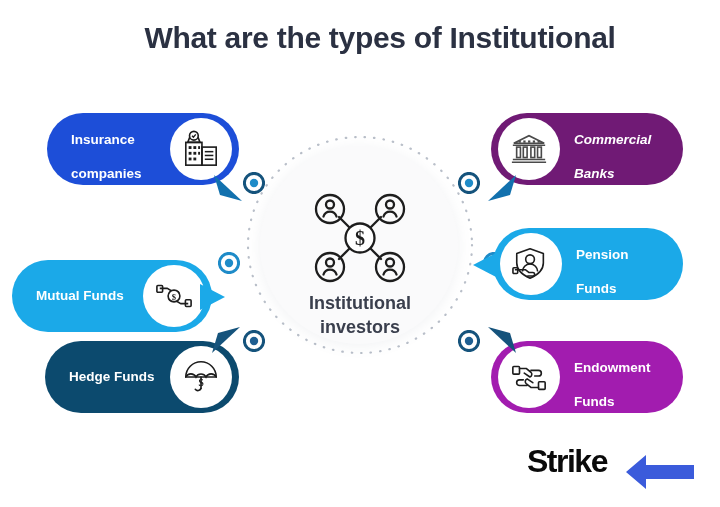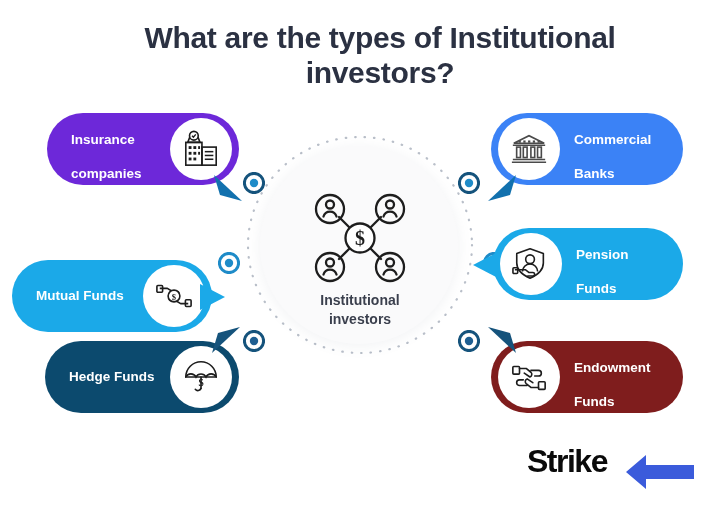--- a/index.html
+++ b/index.html
@@ -71,21 +71,21 @@
     top: 62px;
     width: 100px;
     height: 95px;
   }
   .center-label {
     position: absolute;
     left: 0;
     top: 163px;
     width: 256px;
     text-align: center;
-    font-size: 14px;
+    font-size: 18px;
     font-weight: bold;
     line-height: 1.35;
     color: #3a3f4d;
   }
 
   
   .conn-dot {
     position: absolute;
     width: 22px;
     height: 22px;
@@ -159,21 +159,20 @@
   }
 </style>
 </head>
 <body>
 
 <div id="infographic">
 
   <div class="title-block">
     <div class="title-text">
       <span>What are the types of Institutional</span><br>
-      <span>investors?</span>
     </div>
   </div>
 
   <div class="center-wrap">
 
     <svg class="dotted-ring" viewBox="0 0 256 232">
       <ellipse cx="128" cy="117" rx="112" ry="108" fill="none" stroke="#b9bfc9" stroke-width="2.2" stroke-linecap="round" stroke-dasharray="0.5 9"></ellipse>
     </svg>
 
     <div class="center-disc"></div>
@@ -229,21 +228,21 @@
   </svg>
   <svg class="conn-dot" style="left:483px; top:252px;" viewBox="0 0 22 22">
     <circle cx="11" cy="11" r="9.6" fill="none" stroke="#1e8bc8" stroke-width="3"></circle>
     <circle cx="11" cy="11" r="4.2" fill="#1e8bc8"></circle>
   </svg>
   <svg class="conn-dot" style="left:458px; top:330px;" viewBox="0 0 22 22">
     <circle cx="11" cy="11" r="9.6" fill="none" stroke="#15537c" stroke-width="3"></circle>
     <circle cx="11" cy="11" r="4.2" fill="#1e5f92"></circle>
   </svg>
 
-  <div class="pill left" style="left:47px; top:113px; width:192px; background:#6d28d9;">
+  <div class="pill left" style="left:47px; top:113px; width:192px; background:#1d4ed8;">
     <div class="pill-label">
       <span>Insurance</span><br>
       <span>companies</span>
     </div>
     <div class="icon-badge">
       <svg width="38" height="38" viewBox="0 0 40 40">
         <g fill="none" stroke="#1d1d1d" stroke-width="1.7">
           <rect x="4" y="13" width="17" height="24"></rect>
           <rect x="21" y="18" width="15" height="19"></rect>
           <path d="M8 8 h9 l2 5 H6 z"></path>
@@ -300,21 +299,21 @@
           <path d="M20 32 a3.5 3.5 0 0 1 -6 1"></path>
         </g>
         <text x="20" y="29" text-anchor="middle" font-family="Liberation Serif, serif" font-size="11" font-weight="bold" fill="#1d1d1d">$</text>
       </svg>
     </div>
     <svg class="tail" style="left:167px; top:-16px; width:30px; height:28px;" viewBox="0 0 30 28">
       <path d="M0 28 L28 2 L6 8 Z" fill="#15537c"></path>
     </svg>
   </div>
 
-  <div class="pill right" style="left:491px; top:113px; width:192px; background:#3b82f6;">
+  <div class="pill right" style="left:491px; top:113px; width:192px; background:#701a75;font-style:italic;">
     <div class="icon-badge">
       <svg width="38" height="38" viewBox="0 0 40 40">
         <g fill="none" stroke="#4a4a4a" stroke-width="1.7">
           <path d="M4 14 L20 6 L36 14 z"></path>
           <line x1="3" y1="16" x2="37" y2="16"></line>
           <rect x="7" y="18" width="4" height="11"></rect>
           <rect x="14" y="18" width="4" height="11"></rect>
           <rect x="22" y="18" width="4" height="11"></rect>
           <rect x="29" y="18" width="4" height="11"></rect>
           <line x1="3" y1="31" x2="37" y2="31"></line>
@@ -352,21 +351,21 @@
     </div>
     <div class="pill-label">
       <span>Pension</span><br>
       <span>Funds</span>
     </div>
     <svg class="tail" style="left:-21px; top:22px; width:26px; height:30px;" viewBox="0 0 26 30">
       <path d="M26 2 L1 15 L26 28 Z" fill="#1ba9e8"></path>
     </svg>
   </div>
 
-  <div class="pill right" style="left:491px; top:341px; width:192px; background:#7f1d1d;">
+  <div class="pill right" style="left:491px; top:341px; width:192px; background:#a21caf;">
     <div class="icon-badge">
       <svg width="38" height="38" viewBox="0 0 40 40">
         <g fill="none" stroke="#1d1d1d" stroke-width="1.7" stroke-linejoin="round" stroke-linecap="round">
           <rect x="3" y="9" width="7" height="8" rx="1"></rect>
           <path d="M10 11 h7 l5 4 a3 3 0 0 1 -1 5 l-6 -4"></path>
           <path d="M22 13 h8 a3 3 0 0 1 0 6 h-4"></path>
           <rect x="30" y="25" width="7" height="8" rx="1"></rect>
           <path d="M30 31 h-8 l-5 -4 a3 3 0 0 1 1 -5 l6 4"></path>
           <path d="M18 29 h-8 a3 3 0 0 1 0 -6 h4"></path>
         </g>

